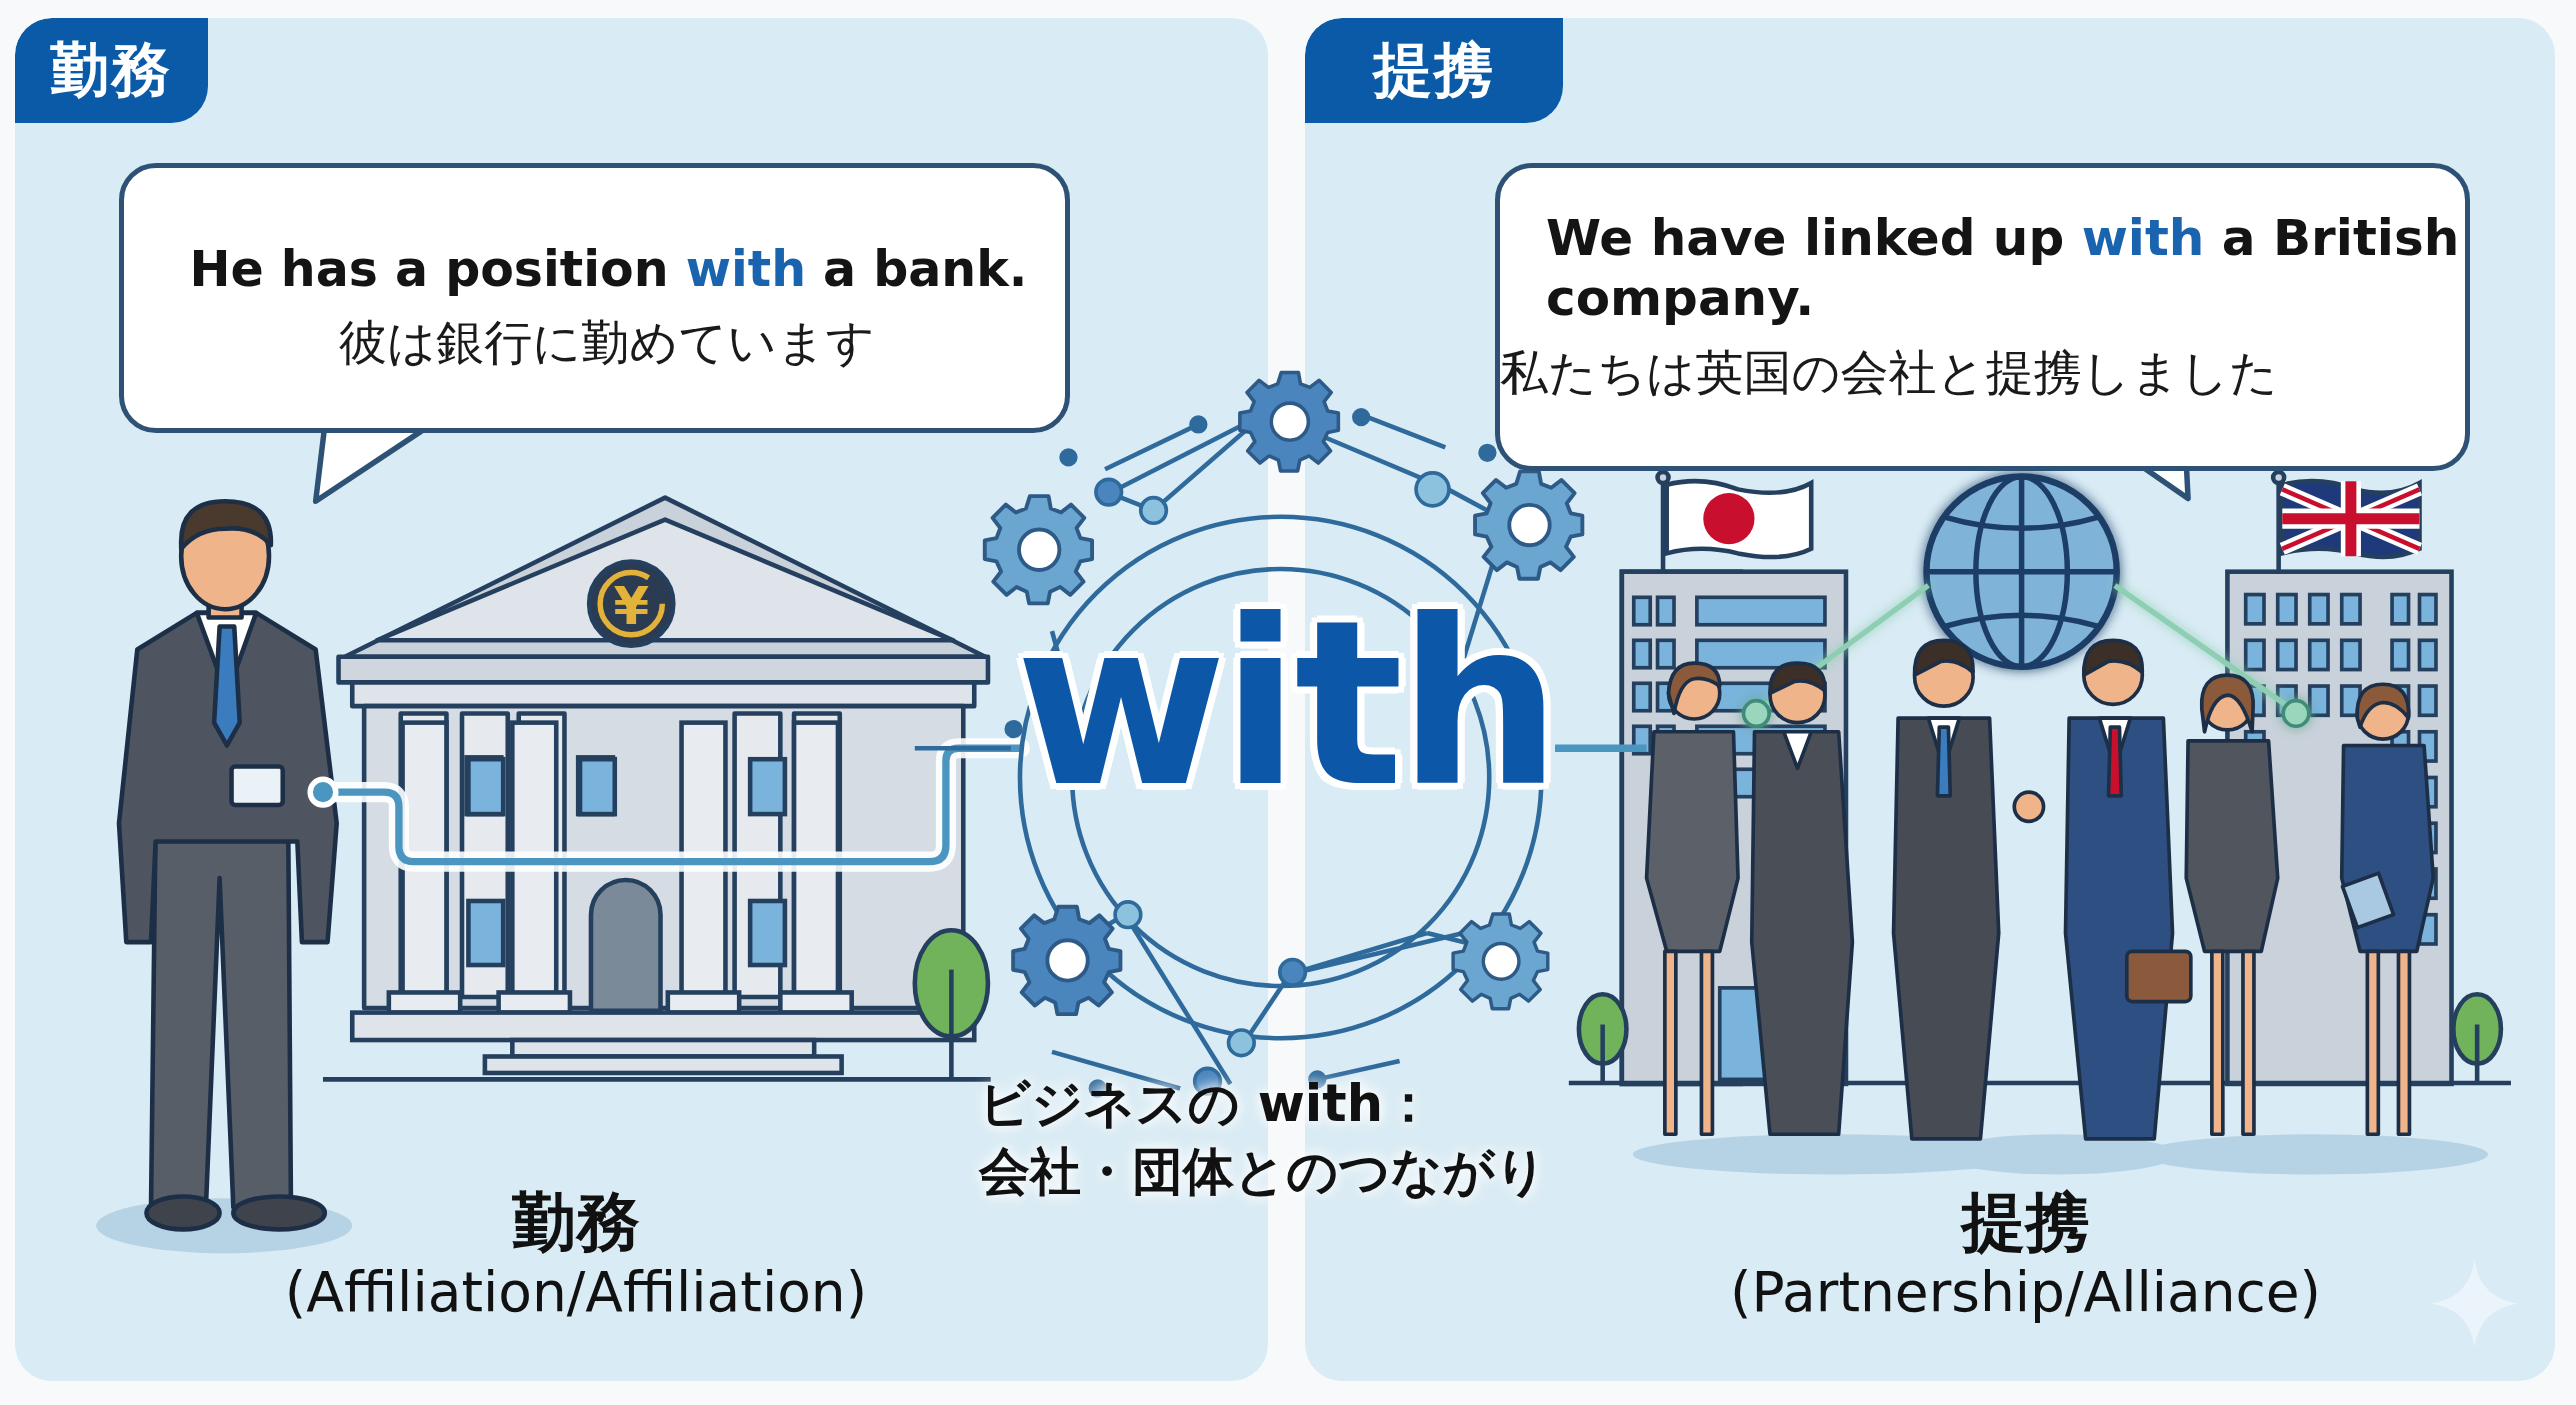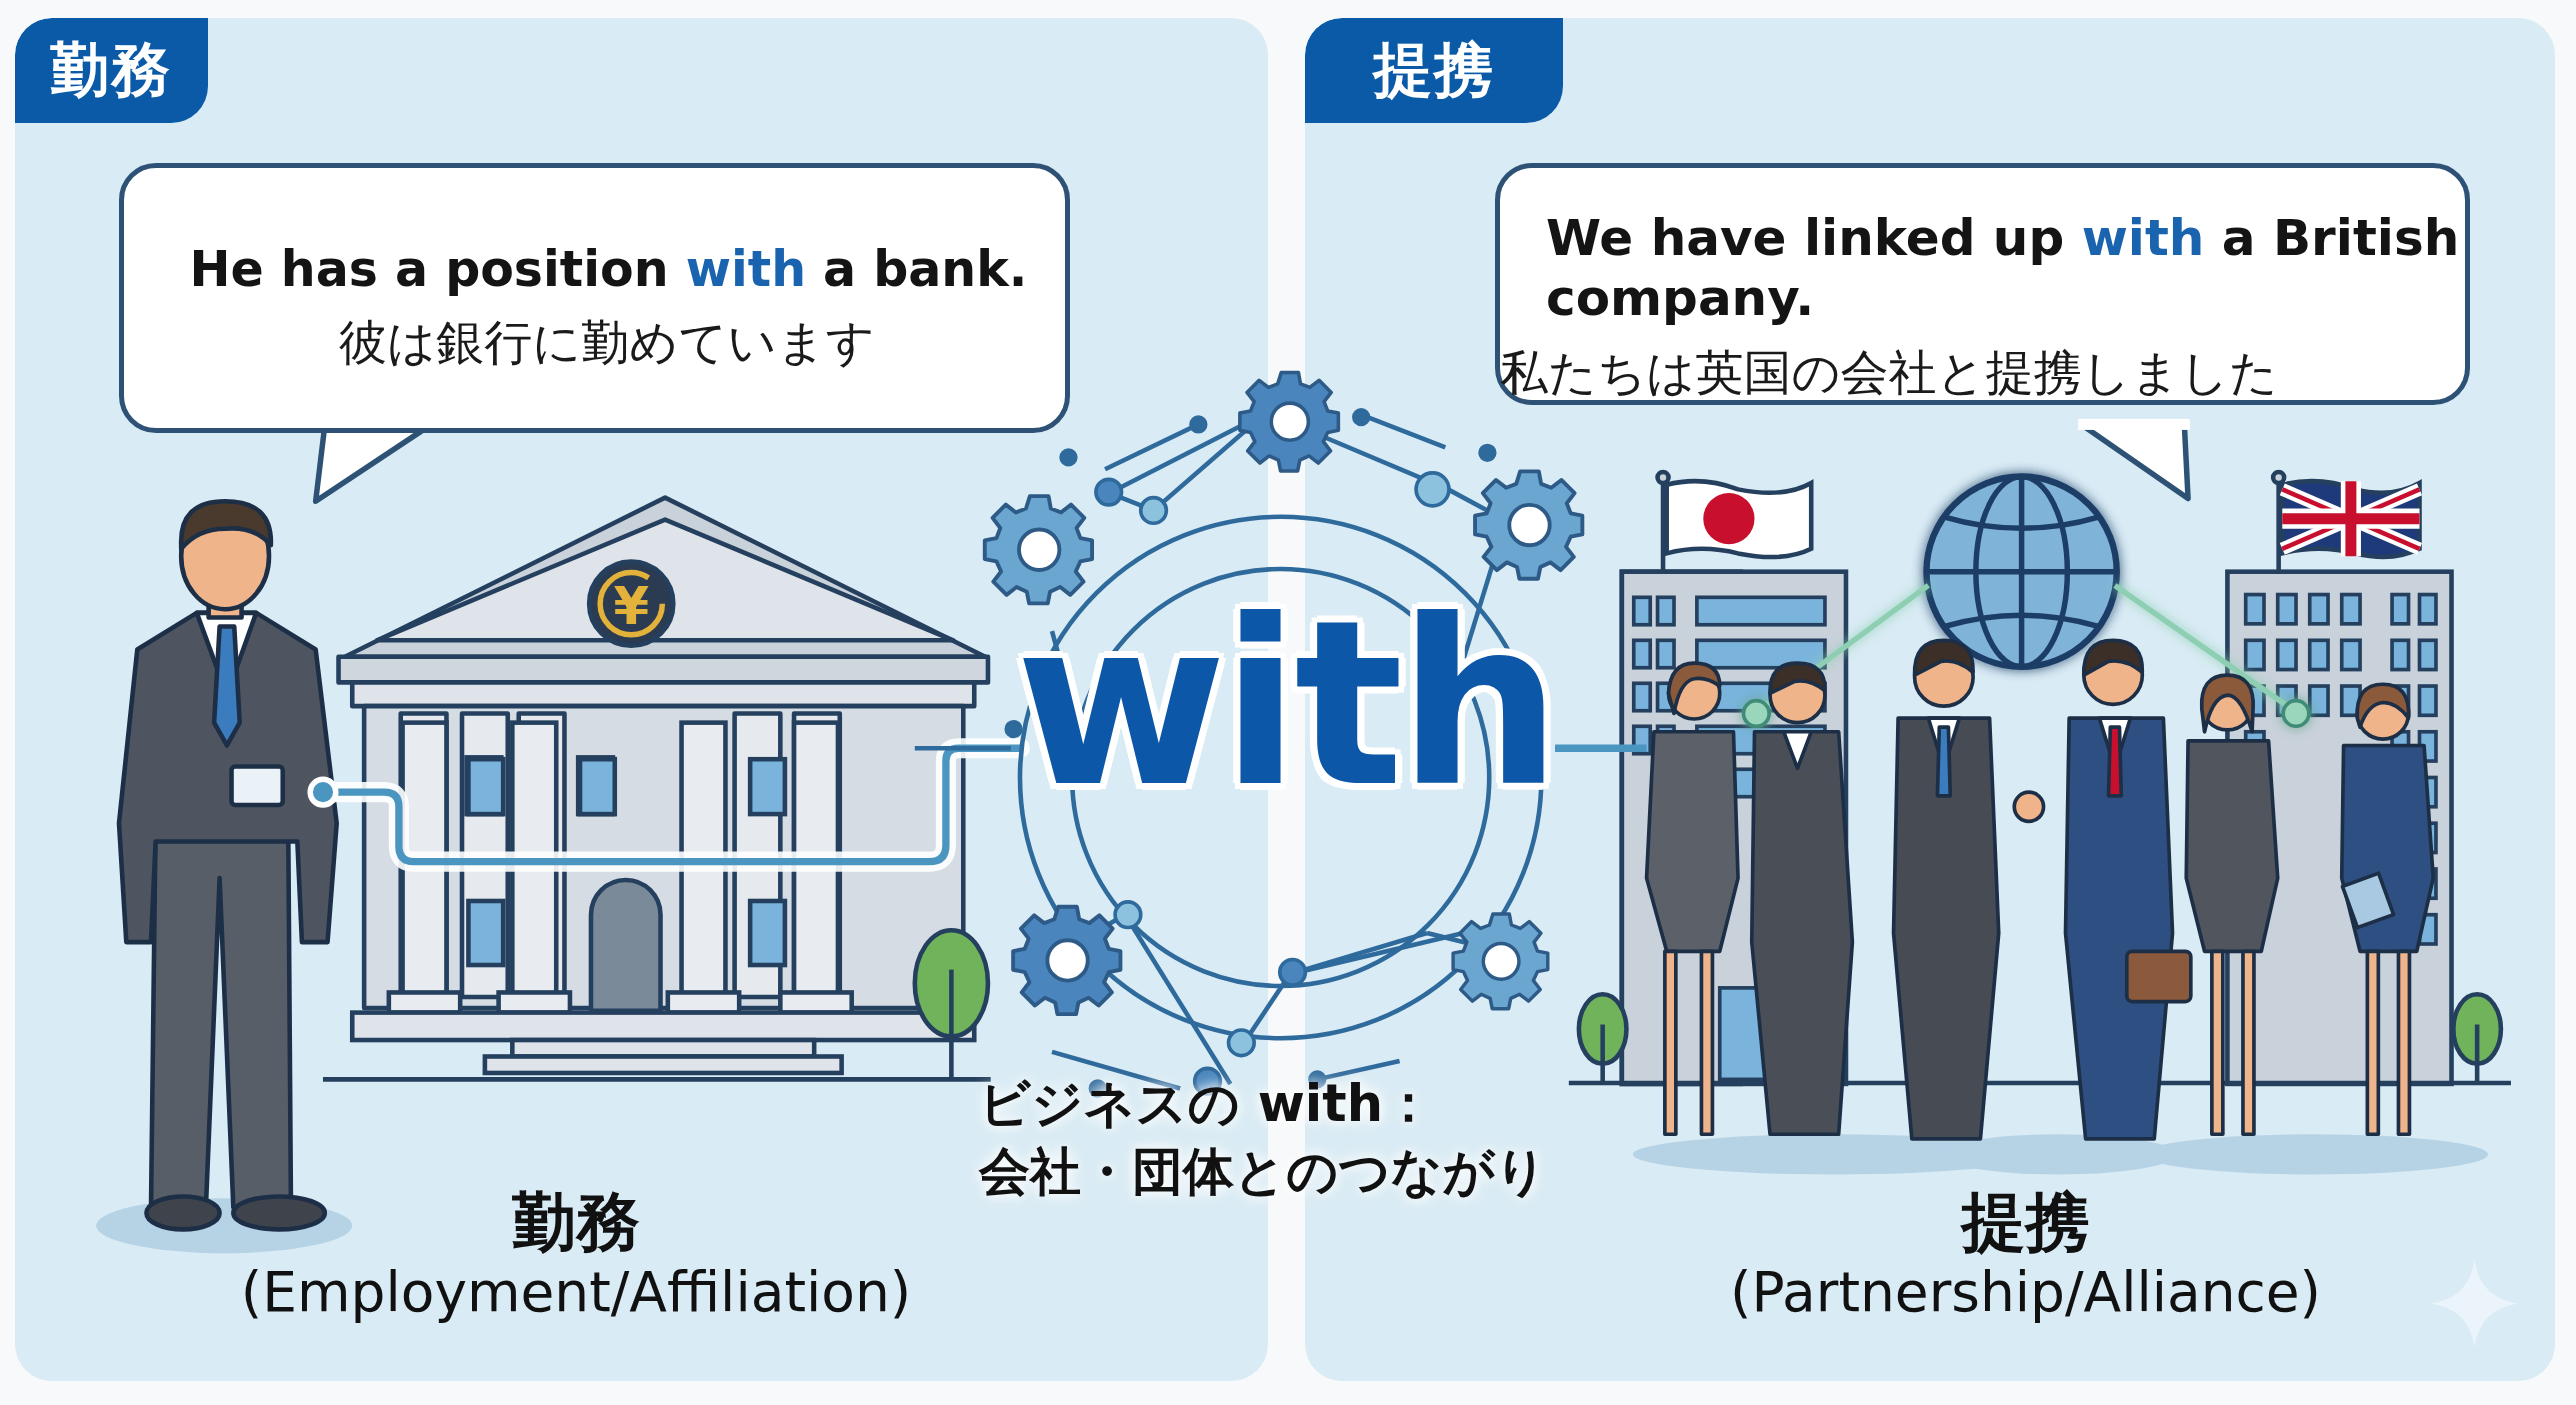--- a/index.html
+++ b/index.html
@@ -9,21 +9,21 @@
   #panel-right{left:1305px;width:1250px;}
   .tab{position:absolute;top:0;left:0;height:105px;width:193px;background:#0a5aa8;border-radius:37px 0 37px 0;color:#fff;font-family:"DejaVu Sans",sans-serif;font-weight:bold;font-size:59px;display:flex;align-items:center;justify-content:center;letter-spacing:1.8px;}
   #panel-right .tab{width:258px;}
   .bubble{position:absolute;background:#fff;border:5.5px solid #2d5275;border-radius:37px;box-sizing:border-box;text-align:center;}
   .bubble .en{font-family:"DejaVu Sans",sans-serif;font-weight:bold;color:#141414;}
   .bubble .en .hl{color:#1a63ae;}
   .bubble .jp{font-family:"DejaVu Sans",sans-serif;color:#1a1a1a;}
   #bubble-left{left:119px;top:163px;width:951px;height:270px;}
   #bubble-left .en{font-size:49px;margin-top:73px;margin-left:28px;}
   #bubble-left .jp{font-size:48px;margin-top:12.8px;margin-left:25px;}
-  #bubble-right{left:1495px;top:163px;width:975px;height:242px;text-align:left;}
+  #bubble-right{left:1495px;top:163px;width:975px;height:308px;text-align:left;}
   #bubble-right .en{font-size:50px;line-height:60px;margin:40px 0 0 46px;}
   #bubble-right .jp{font-size:48px;text-align:left;margin-top:12.8px;}
   .caption{position:absolute;text-align:center;color:#111;font-family:"DejaVu Sans",sans-serif;}
   .caption .jp{font-weight:bold;font-size:64px;line-height:73px;}
   .caption .en{font-size:55px;line-height:66px;}
   #caption-left{left:210px;width:732px;top:1186px;}
   #caption-right{left:1701px;width:649px;top:1186px;}
   #center-label{position:absolute;left:979px;width:622px;top:1070px;text-align:left;font-family:"DejaVu Sans",sans-serif;font-weight:bold;font-size:51px;line-height:68px;color:#111;text-shadow:0 0 11px #fff,0 0 18.3px #fff;}
   #center-word{position:absolute;left:993px;top:585px;width:585px;text-align:center;font-family:"DejaVu Sans",sans-serif;font-weight:bold;font-size:229px;line-height:238px;color:#0c57a8;-webkit-text-stroke:0;text-shadow:0 0 0 #fff,7.3px 0 0 #fff,-7.3px 0 0 #fff,0 7.3px 0 #fff,0 -7.3px 0 #fff,5.5px 5.5px 0 #fff,-5.5px -5.5px 0 #fff,5.5px -5.5px 0 #fff,-5.5px 5.5px 0 #fff;letter-spacing:-5.5px;}
   svg{position:absolute;left:0;top:0;}
@@ -480,19 +480,19 @@
 
 <div id="center-word">with</div>
 
 <div id="center-label">
   <div>ビジネスの with：</div>
   <div>会社・団体とのつながり</div>
 </div>
 
 <div class="caption" id="caption-left">
   <div class="jp">勤務</div>
-  <div class="en">(Employment/Affiliation)</div>
+  <div class="en">(Affiliation/Affiliation)</div>
 </div>
 <div class="caption" id="caption-right">
   <div class="jp">提携</div>
   <div class="en">(Partnership/Alliance)</div>
 </div>
 
 
 </body></html>

